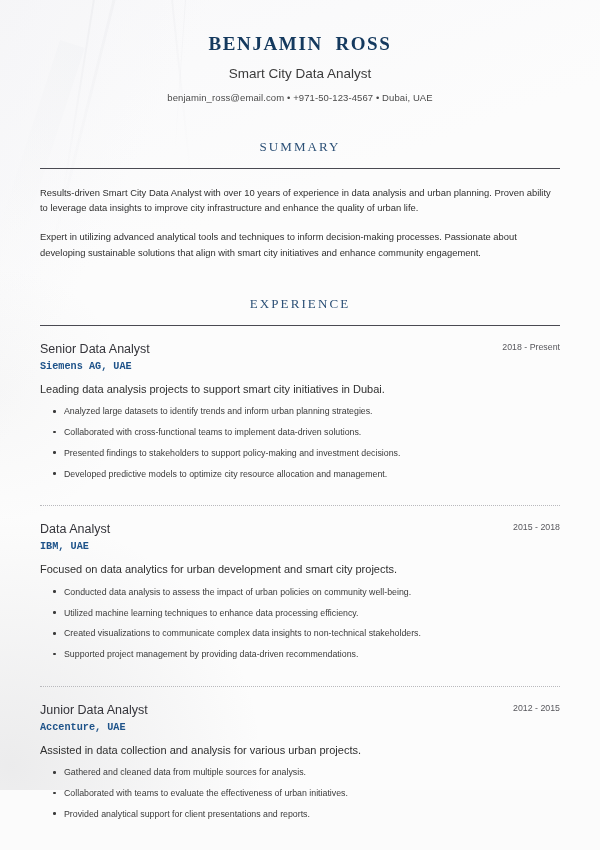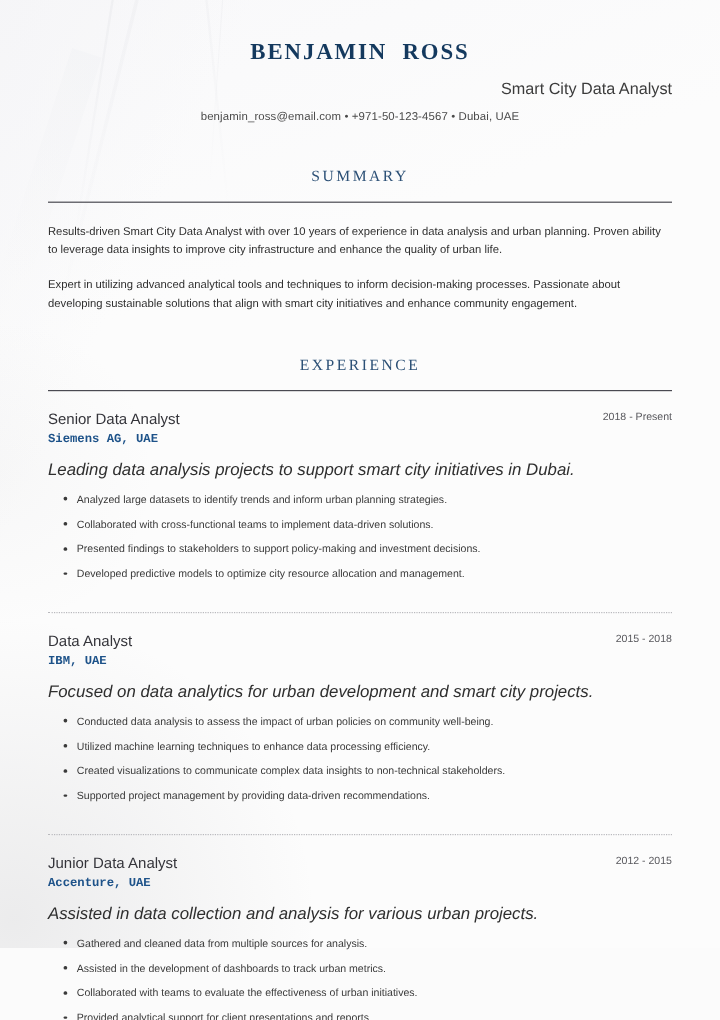--- a/index.html
+++ b/index.html
@@ -60,21 +60,20 @@
     letter-spacing: 1.6px;
     color: #14395e;
     margin: 0;
     white-space: pre;
   }
   .job-headline {
     font-size: 13.5px;
     color: #3c3c3c;
     margin-top: 11px;
     font-weight: 400;
-    text-align: right;
   }
   .contact {
     font-size: 9.5px;
     color: #4a4a4a;
     margin-top: 11px;
     letter-spacing: 0.1px;
   }
 
   
   .section { margin-top: 0; }
@@ -127,25 +126,24 @@
     padding-left: 12px;
   }
   .entry-company {
     font-size: 10.2px;
     font-weight: bold;
     color: #1d5289;
     margin-top: 5px;
     font-family: Liberation Mono, monospace;
   }
   .entry-desc {
-    font-size: 14px;
+    font-size: 11px;
     color: #2f2f2f;
     margin-top: 9px;
     line-height: 1.5;
-    font-style: italic;
   }
   .bullets {
     list-style: none;
     margin: 6px 0 0 0;
     padding: 0;
   }
   .bullets li {
     position: relative;
     font-size: 8.8px;
     color: #3a3a3a;
@@ -230,21 +228,20 @@
 
       <div class="entry">
         <div class="entry-head">
           <div class="entry-title">Junior Data Analyst</div>
           <div class="entry-date">2012 - 2015</div>
         </div>
         <div class="entry-company">Accenture, UAE</div>
         <div class="entry-desc">Assisted in data collection and analysis for various urban projects.</div>
         <ul class="bullets">
           <li>Gathered and cleaned data from multiple sources for analysis.</li>
-          <li>Assisted in the development of dashboards to track urban metrics.</li>
           <li>Collaborated with teams to evaluate the effectiveness of urban initiatives.</li>
           <li>Provided analytical support for client presentations and reports.</li>
         </ul>
       </div>
 
     </div>
   </div>
 </div>
 
 </body></html>

